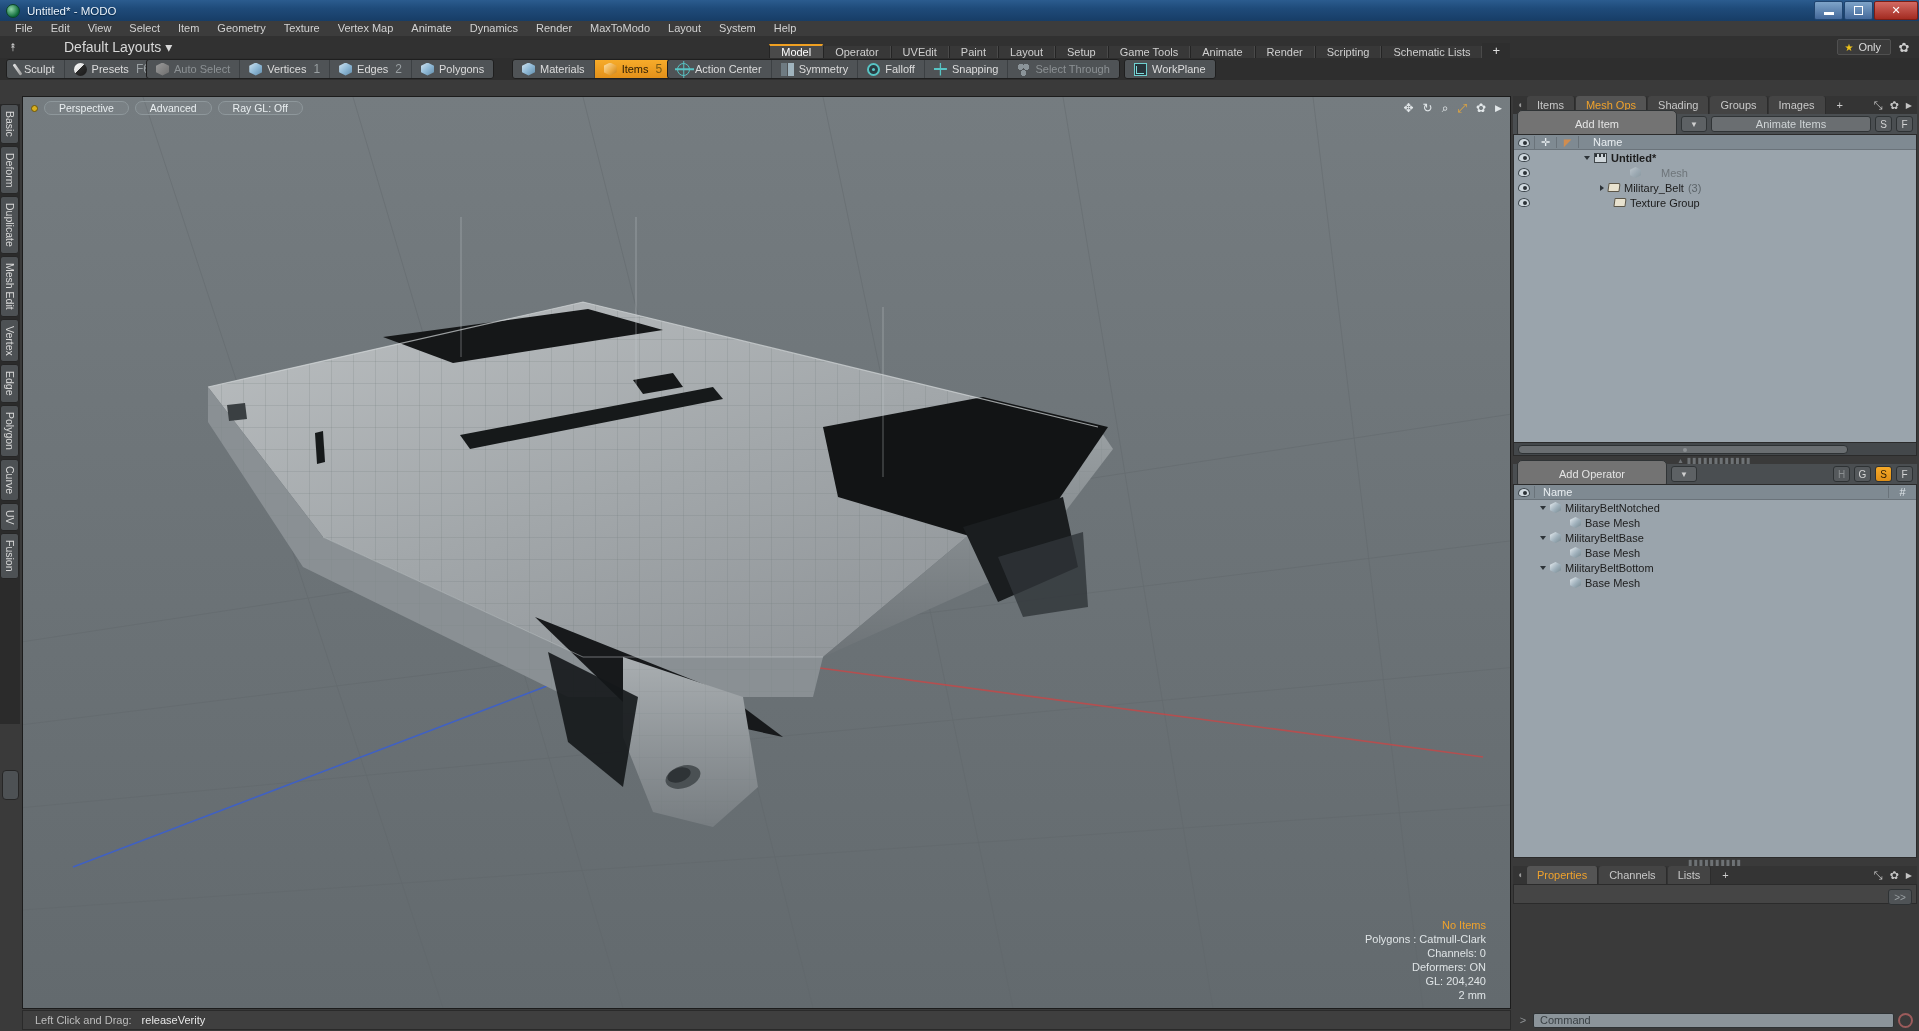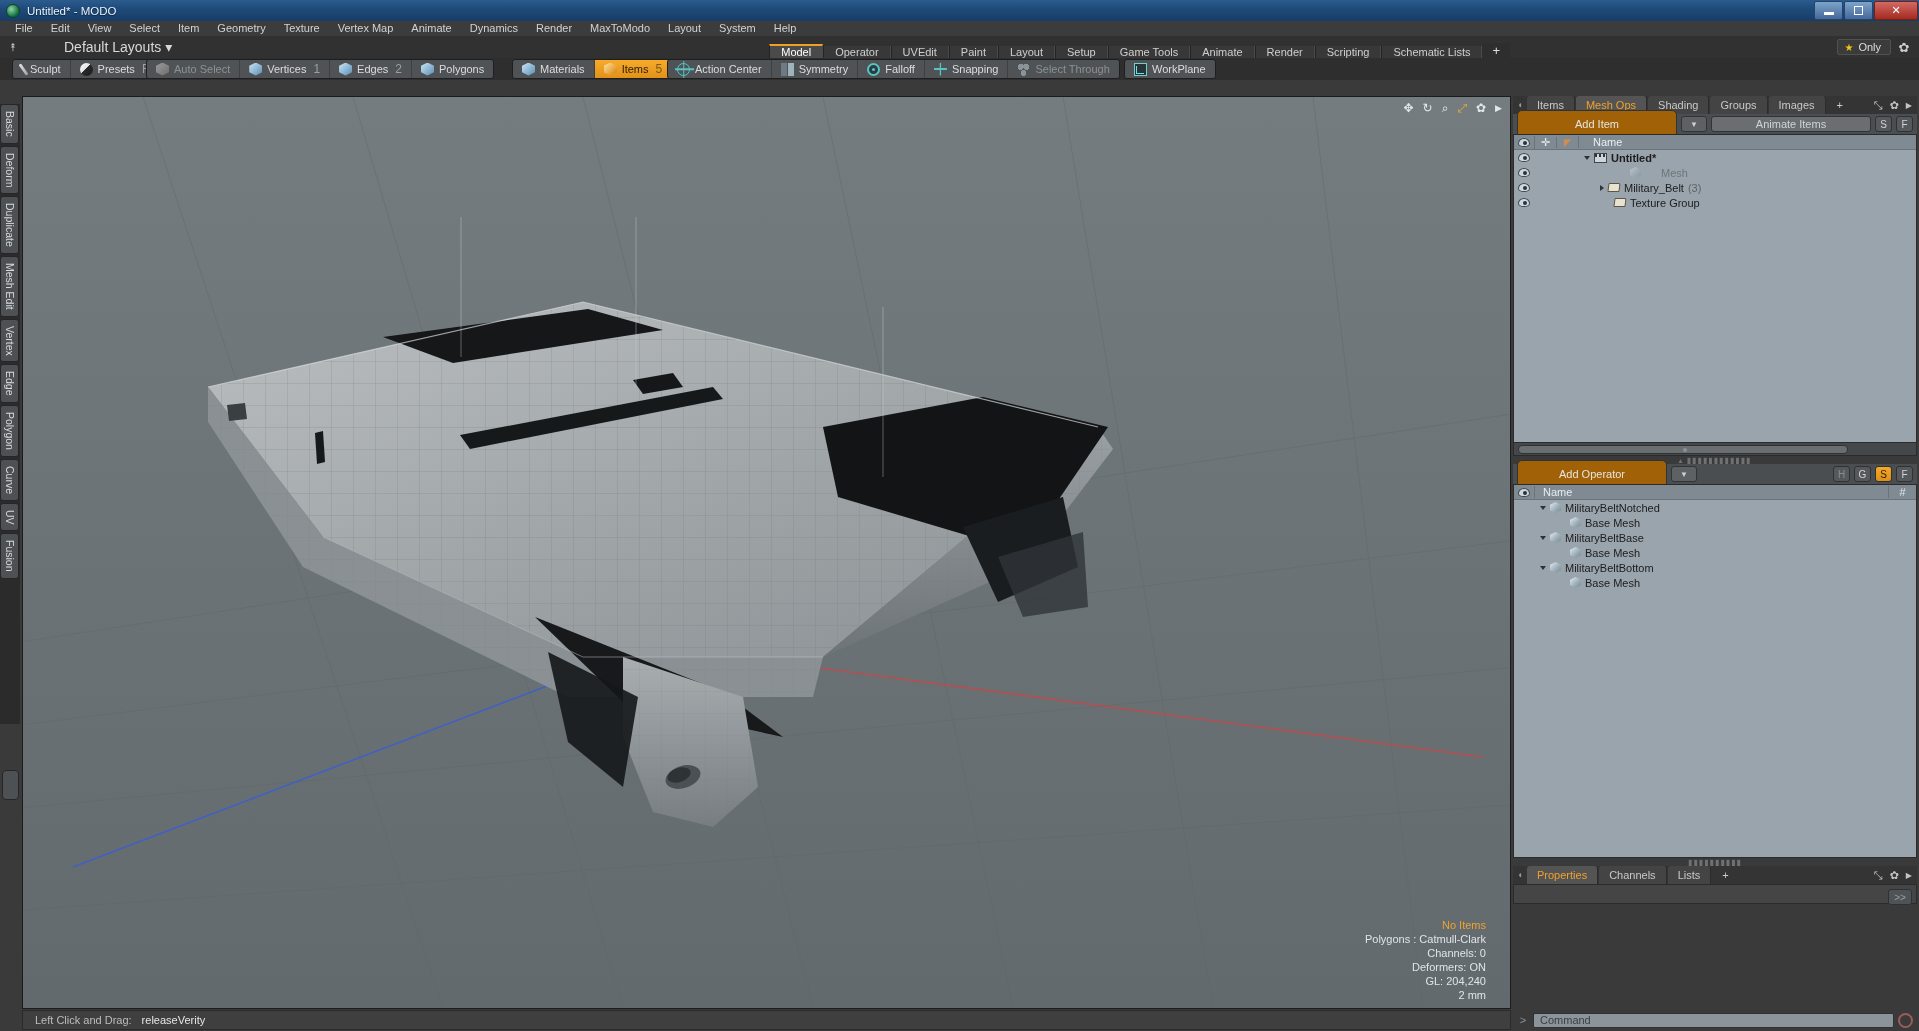--- a/index.html
+++ b/index.html
@@ -109,21 +109,21 @@
   .rpanel { position:absolute; left:1513px; top:96px; width:404px; height:935px; background:#3a3a3a; }
   .ptabs { height:18px; display:flex; align-items:stretch; background:#343434; }
   .ptabs .arrowcap { width:14px; display:flex; align-items:center; justify-content:center; color:#9a9a9a; font-size:9px; }
   .ptab { color:#c8c8c8; font-size:11px; padding:0 10px; display:flex; align-items:center;
     background:#444; border-right:1px solid #2c2c2c; border-radius:3px 3px 0 0; margin-right:1px; }
   .ptab.active { background:#545454; color:#f0a22c; }
   .ptab.plus { background:transparent; border:none; color:#ccc; }
   .ptabs .right { margin-left:auto; display:flex; align-items:center; gap:7px; padding-right:5px; color:#c4c4c4; font-size:11px; }
 
   .toolrow { height:20px; background:#4a4e51; display:flex; align-items:center; gap:4px; padding:0 4px; }
-  .btn-wide { flex:1; height:28px; background:#a16207; border:1px solid #303436; border-radius:5px;
+  .btn-wide { flex:1; height:28px; background:#737373; border:1px solid #303436; border-radius:5px;
     color:#e4e4e4; font-size:11px; display:flex; align-items:center; justify-content:center; position:relative; }
   .btn-drop { width:26px; height:16px; background:#5d6164; border:1px solid #303436; border-radius:3px;
     display:flex; align-items:center; justify-content:center; color:#cfcfcf; font-size:8px; }
   .field { flex:1; height:16px; background:#6a6e71; border:1px solid #303436; border-radius:3px;
     color:#cfd4d6; font-size:11px; display:flex; align-items:center; justify-content:center; }
   .sq { width:17px; height:16px; background:#55595c; border:1px solid #2e3234; border-radius:3px;
     color:#d3d3d3; font-size:10px; display:flex; align-items:center; justify-content:center; }
   .sq.on { background:linear-gradient(180deg,#f6a928,#df8f18); color:#2a1c06; }
   .sq.dim { color:#8a8e90; }
 
@@ -227,21 +227,21 @@
       <div class="tab plus">+</div>
     </div>
   <div class="only-box">
     <span class="star">★</span>
     <span class="lbl">Only</span>
   </div>
   <div class="gear-top">✿</div>
 </div>
 
 <div class="modebar">
-  <div class="mb-group" style="left:12px;" id="g1">
+  <div class="mb-group" style="left:6px;" id="g1">
       <div class="mb-item">
         <span class="ico brush"></span>
         <span>Sculpt</span>
       </div>
       <div class="mb-item">
         <span class="ico sphere"></span>
         <span>Presets</span>
         <span class="num">F6</span>
       </div>
     </div>
@@ -404,20 +404,26 @@
     <g transform="translate(78,975)">
       <rect x="0" y="-44" width="34" height="42" fill="#b9bec1" opacity="0.85" transform="skewY(-12)"></rect>
       <path d="M0 0 L0 -46" stroke="#2fa84f" stroke-width="2.2"></path>
       <path d="M0 0 L-34 22" stroke="#2f5fe0" stroke-width="2.2"></path>
       <path d="M0 0 L38 13" stroke="#d03a3a" stroke-width="2.2"></path>
       <text x="-40" y="22" fill="#2f5fe0" font-size="11" font-family="Liberation Sans">Z</text>
       <text x="41" y="18" fill="#d03a3a" font-size="11" font-family="Liberation Sans">X</text>
     </g>
   </svg>
 
+  <div class="vp-header">
+    <div class="vp-dot"></div>
+    <div class="vp-pill">Perspective</div>
+    <div class="vp-pill">Advanced</div>
+    <div class="vp-pill">Ray GL: Off</div>
+  </div>
 
   <div class="vp-icons">
     <span>✥</span>
     <span>↻</span>
     <span>⌕</span>
     <span style="color:#e8a83a">⤢</span>
     <span>✿</span>
     <span style="font-size:9px">▶</span>
   </div>
 

